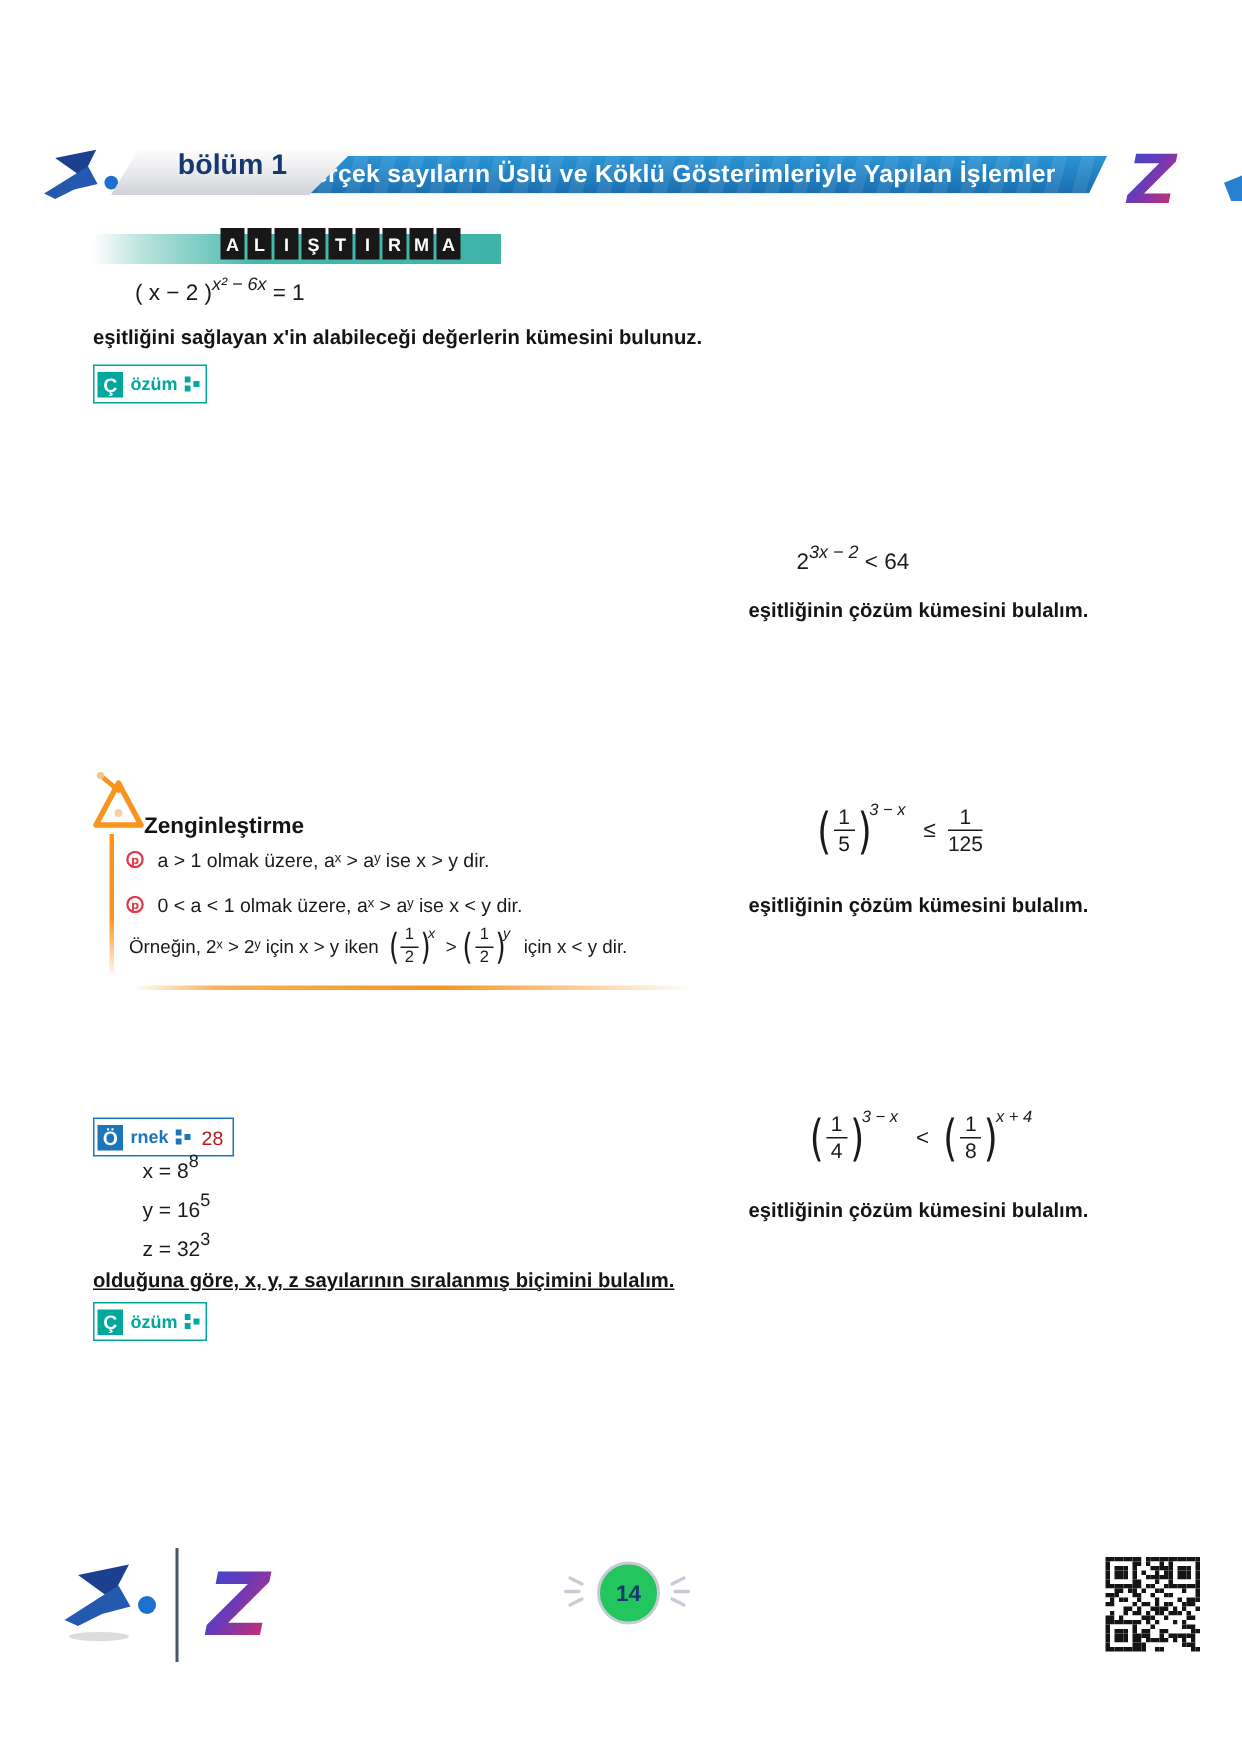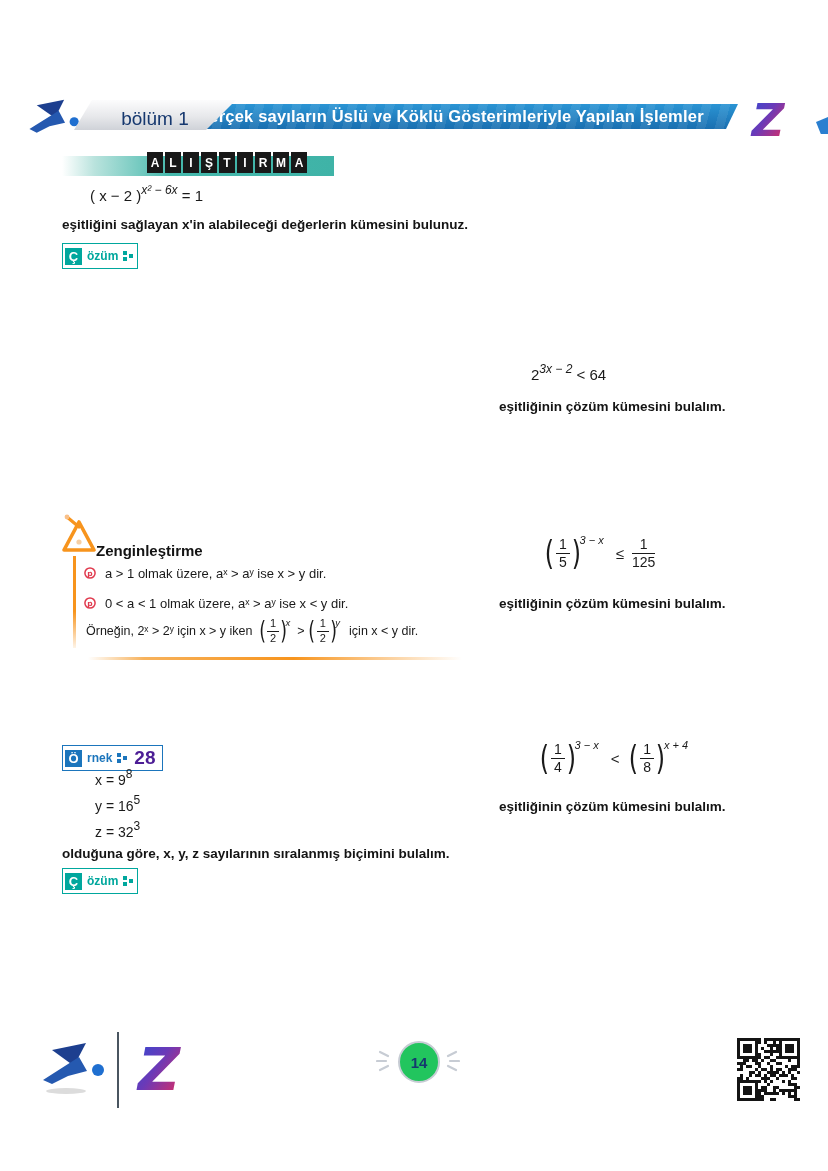--- a/index.html
+++ b/index.html
@@ -11,22 +11,22 @@
   .banner{position:absolute;left:162px;top:104px;width:576px;height:25px;
           background:linear-gradient(180deg,#2a94d4 0%,#1a6fb0 100%);
           clip-path:polygon(14px 0,100% 0,calc(100% - 12px) 100%,0 100%);
           display:flex;align-items:center;justify-content:center;}
   .banner-stripes{position:absolute;inset:0;
           background:repeating-linear-gradient(105deg,rgba(255,255,255,.08) 0 9px,rgba(255,255,255,0) 9px 18px);}
   .banner-title{position:relative;color:#fff;font-weight:bold;font-size:16.5px;letter-spacing:.2px;}
   .chapter{position:absolute;left:74px;top:100px;width:162px;height:30px;
           background:linear-gradient(180deg,#fcfcfd 0%,#e7e8eb 55%,#cfd2d8 100%);
           clip-path:polygon(18px 0,100% 0,calc(100% - 30px) 100%,0 100%);
-          display:flex;align-items:flex-end;justify-content:center;
-          color:#16386f;font-weight:normal;font-size:19px;
+          display:flex;align-items:flex-start;justify-content:center;
+          color:#16386f;font-weight:bold;font-size:19px;
           filter:drop-shadow(3px 0 0 #fff) drop-shadow(-2px 0 0 #fff);}
   .z-logo-top{position:absolute;left:742px;top:94px;width:52px;height:52px;}
   .edge-mark{position:absolute;left:816px;top:112px;width:24px;height:22px;
           background:#2a7fd0;clip-path:polygon(0 45%,100% 0,100% 100%,20% 100%);}
 
   
   .alis-strip{position:absolute;left:62px;top:156px;width:272px;height:20px;
           background:linear-gradient(90deg,rgba(69,184,172,0) 0%,#b9e3dd 12%,#45b8ac 40%,#3fb3a7 100%);}
   .alis-letters{position:absolute;left:147px;top:152px;display:flex;gap:2px;}
   .alis-letter{width:16px;height:21px;background:#181818;color:#fff;
@@ -53,21 +53,21 @@
          background:#fff;padding:2px;height:20px;}
   .badge .initial{width:17px;height:17px;color:#fff;font-weight:bold;font-size:13px;
          display:flex;align-items:center;justify-content:center;}
   .badge .rest{font-weight:bold;font-size:12px;}
   .badge.teal{border:1.6px solid #00a79d;}
   .badge.teal .initial{background:#00a79d;}
   .badge.teal .rest{color:#00a79d;}
   .badge.blue{border:1.6px solid #1b75bc;}
   .badge.blue .initial{background:#1b75bc;}
   .badge.blue .rest{color:#1b75bc;}
-  .badge .num{font-weight:bold;font-size:19px;color:#4c1d95;padding-right:4px;}
+  .badge .num{font-weight:normal;font-size:13px;color:#b91c1c;padding-right:4px;}
 
   
   .enrich-title{position:absolute;left:96px;top:542px;font-weight:bold;font-size:15px;color:#141414;}
   .bullet-row{position:absolute;left:84px;display:flex;align-items:flex-start;gap:9px;font-size:13px;}
   .stem{position:absolute;left:73px;top:556px;width:3px;height:92px;
         background:linear-gradient(180deg,#f7941d 0%,#f7941d 60%,rgba(247,148,29,.1) 100%);}
   .enrich-example{position:absolute;left:86px;top:618px;font-size:12.5px;display:inline-flex;align-items:center;gap:5px;}
   .enrich-divider{position:absolute;left:88px;top:657px;width:374px;height:2.5px;
         background:linear-gradient(90deg,rgba(247,148,29,0) 0%,#f7b25c 15%,#f7941d 55%,rgba(247,148,29,0) 100%);}
 
@@ -215,30 +215,30 @@
     <span class="rest">rnek</span>
     <svg width="12" height="12" viewBox="0 0 12 12">
       <rect x="0" y="1" width="4" height="4" fill="#1b75bc"></rect>
       <rect x="0" y="7" width="4" height="4" fill="#1b75bc"></rect>
       <rect x="6" y="4" width="4" height="4" fill="#1b75bc"></rect>
     </svg>
     <span class="num">28</span>
   </div>
 
   <div class="math" style="position:absolute;left:95px;top:772px;font-size:14px;">
-    <span>x = 9</span><sup style="font-style:normal;">8</sup>
+    <span>x = 8</span><sup style="font-style:normal;">8</sup>
   </div>
   <div class="math" style="position:absolute;left:95px;top:798px;font-size:14px;">
     <span>y = 16</span><sup style="font-style:normal;">5</sup>
   </div>
   <div class="math" style="position:absolute;left:95px;top:824px;font-size:14px;">
     <span>z = 32</span><sup style="font-style:normal;">3</sup>
   </div>
 
-  <div class="prompt" style="left:62px;top:846px;">olduğuna göre,  x,  y,  z  sayılarının sıralanmış biçimini bulalım.</div>
+  <div class="prompt" style="left:62px;top:846px;text-decoration:underline;">olduğuna göre,  x,  y,  z  sayılarının sıralanmış biçimini bulalım.</div>
 
   <div class="badge teal" style="left:62px;top:868px;">
     <span class="initial">Ç</span>
     <span class="rest">özüm</span>
     <svg width="12" height="12" viewBox="0 0 12 12">
       <rect x="0" y="1" width="4" height="4" fill="#00a79d"></rect>
       <rect x="0" y="7" width="4" height="4" fill="#00a79d"></rect>
       <rect x="6" y="4" width="4" height="4" fill="#00a79d"></rect>
     </svg>
   </div>

